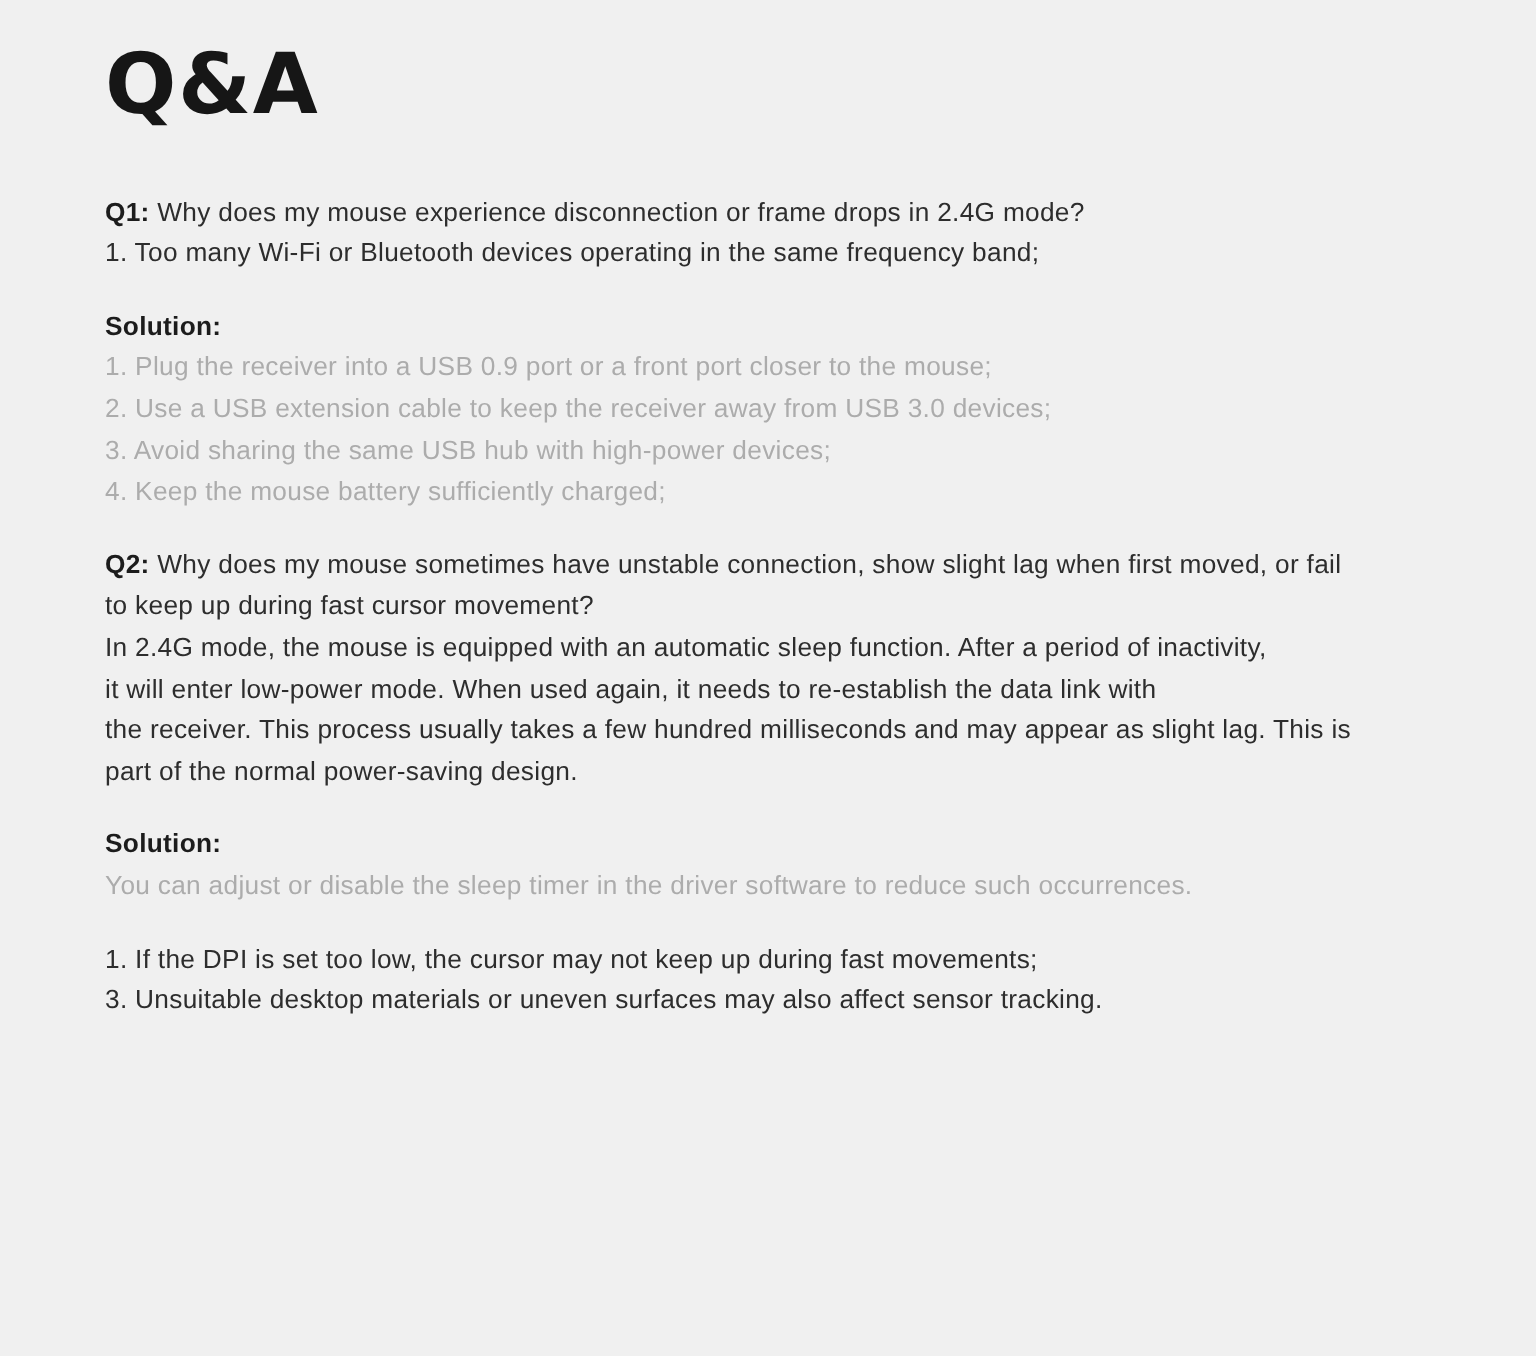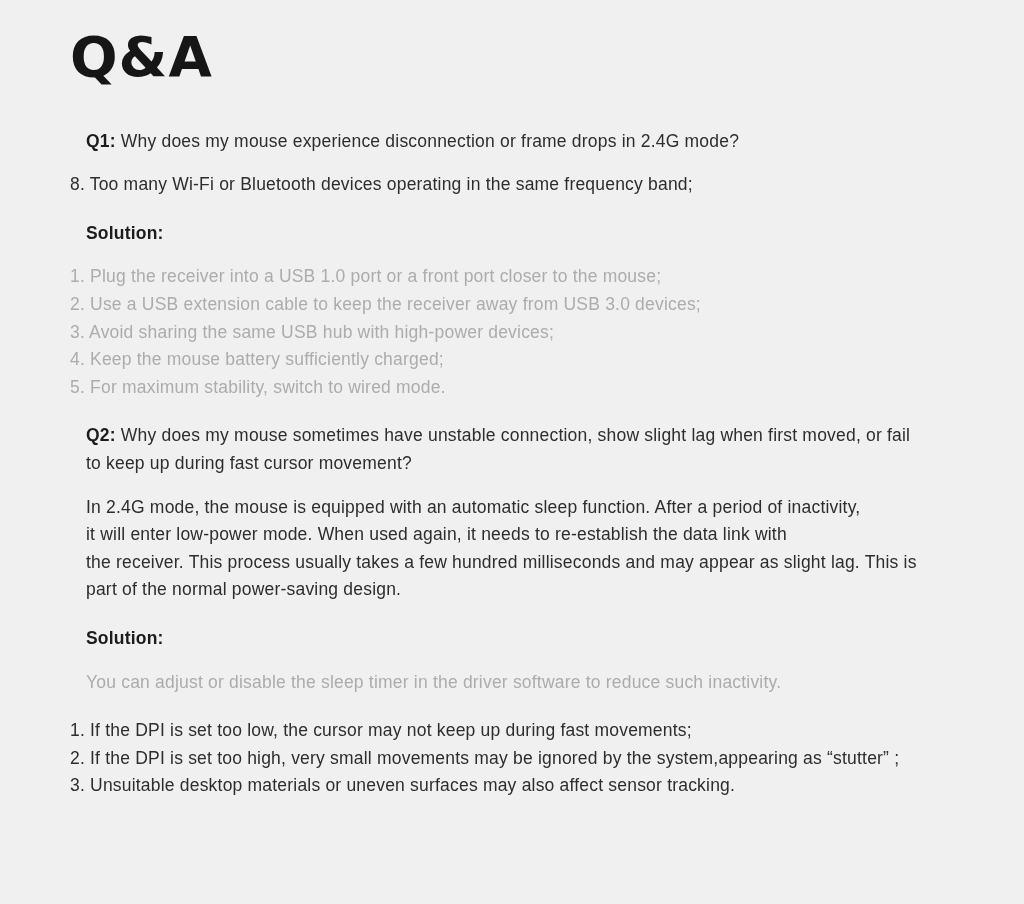--- a/index.html
+++ b/index.html
@@ -31,21 +31,21 @@
   .text {
     font-size: 17.5px;
     line-height: 27.6px;
     color: #2d2d2d;
     letter-spacing: 0.2px;
   }
   .block {
     margin: 0 0 21px 0;
   }
   .block p {
-    margin: 16px;
+    margin: 0;
   }
   .bold {
     font-weight: 700;
     color: #1c1c1c;
   }
   .muted {
     color: #acacac;
   }
   .pre {
     white-space: pre-line;
@@ -59,50 +59,48 @@
 </head>
 <body>
 
 <div class="page">
 
   <h1 class="page-title">Q&amp;A</h1>
 
   <section class="block text">
     <p><span class="bold">Q1:</span> <span class="pre">Why does my mouse experience disconnection or frame drops in 2.4G mode?</span></p>
     <ul class="plain">
-      <li class="pre">8. Too many Wi-Fi or Bluetooth devices operating in the same frequency band;</li>
+      <li class="pre">1. Too many Wi-Fi or Bluetooth devices operating in the same frequency band;</li>
     </ul>
   </section>
 
   <section class="block text">
     <p class="bold">Solution:</p>
     <ul class="plain muted">
-      <li class="pre">1. Plug the receiver into a USB 1.0 port or a front port closer to the mouse;</li>
+      <li class="pre">1. Plug the receiver into a USB 0.9 port or a front port closer to the mouse;</li>
       <li class="pre">2. Use a USB extension cable to keep the receiver away from USB 3.0 devices;</li>
       <li class="pre">3. Avoid sharing the same USB hub with high-power devices;</li>
       <li class="pre">4. Keep the mouse battery sufficiently charged;</li>
-      <li class="pre">5. For maximum stability, switch to wired mode.</li>
     </ul>
   </section>
 
   <section class="block text">
     <p><span class="bold">Q2:</span> <span class="pre">Why does my mouse sometimes have unstable connection, show slight lag when first moved, or fail
 to keep up during fast cursor movement?</span></p>
     <p class="pre">In 2.4G mode, the mouse is equipped with an automatic sleep function. After a period of inactivity,
 it will enter low-power mode. When used again, it needs to re-establish the data link with
 the receiver. This process usually takes a few hundred milliseconds and may appear as slight lag. This is
 part of the normal power-saving design.</p>
   </section>
 
   <section class="block text">
     <p class="bold">Solution:</p>
-    <p class="muted pre">You can adjust or disable the sleep timer in the driver software to reduce such inactivity.</p>
+    <p class="muted pre">You can adjust or disable the sleep timer in the driver software to reduce such occurrences.</p>
   </section>
 
   <section class="block text">
     <ul class="plain">
       <li class="pre">1. If the DPI is set too low, the cursor may not keep up during fast movements;</li>
-      <li class="pre">2. If the DPI is set too high, very small movements may be ignored by the system,appearing as “stutter” ;</li>
       <li class="pre">3. Unsuitable desktop materials or uneven surfaces may also affect sensor tracking.</li>
     </ul>
   </section>
 
 </div>
 
 </body></html>

